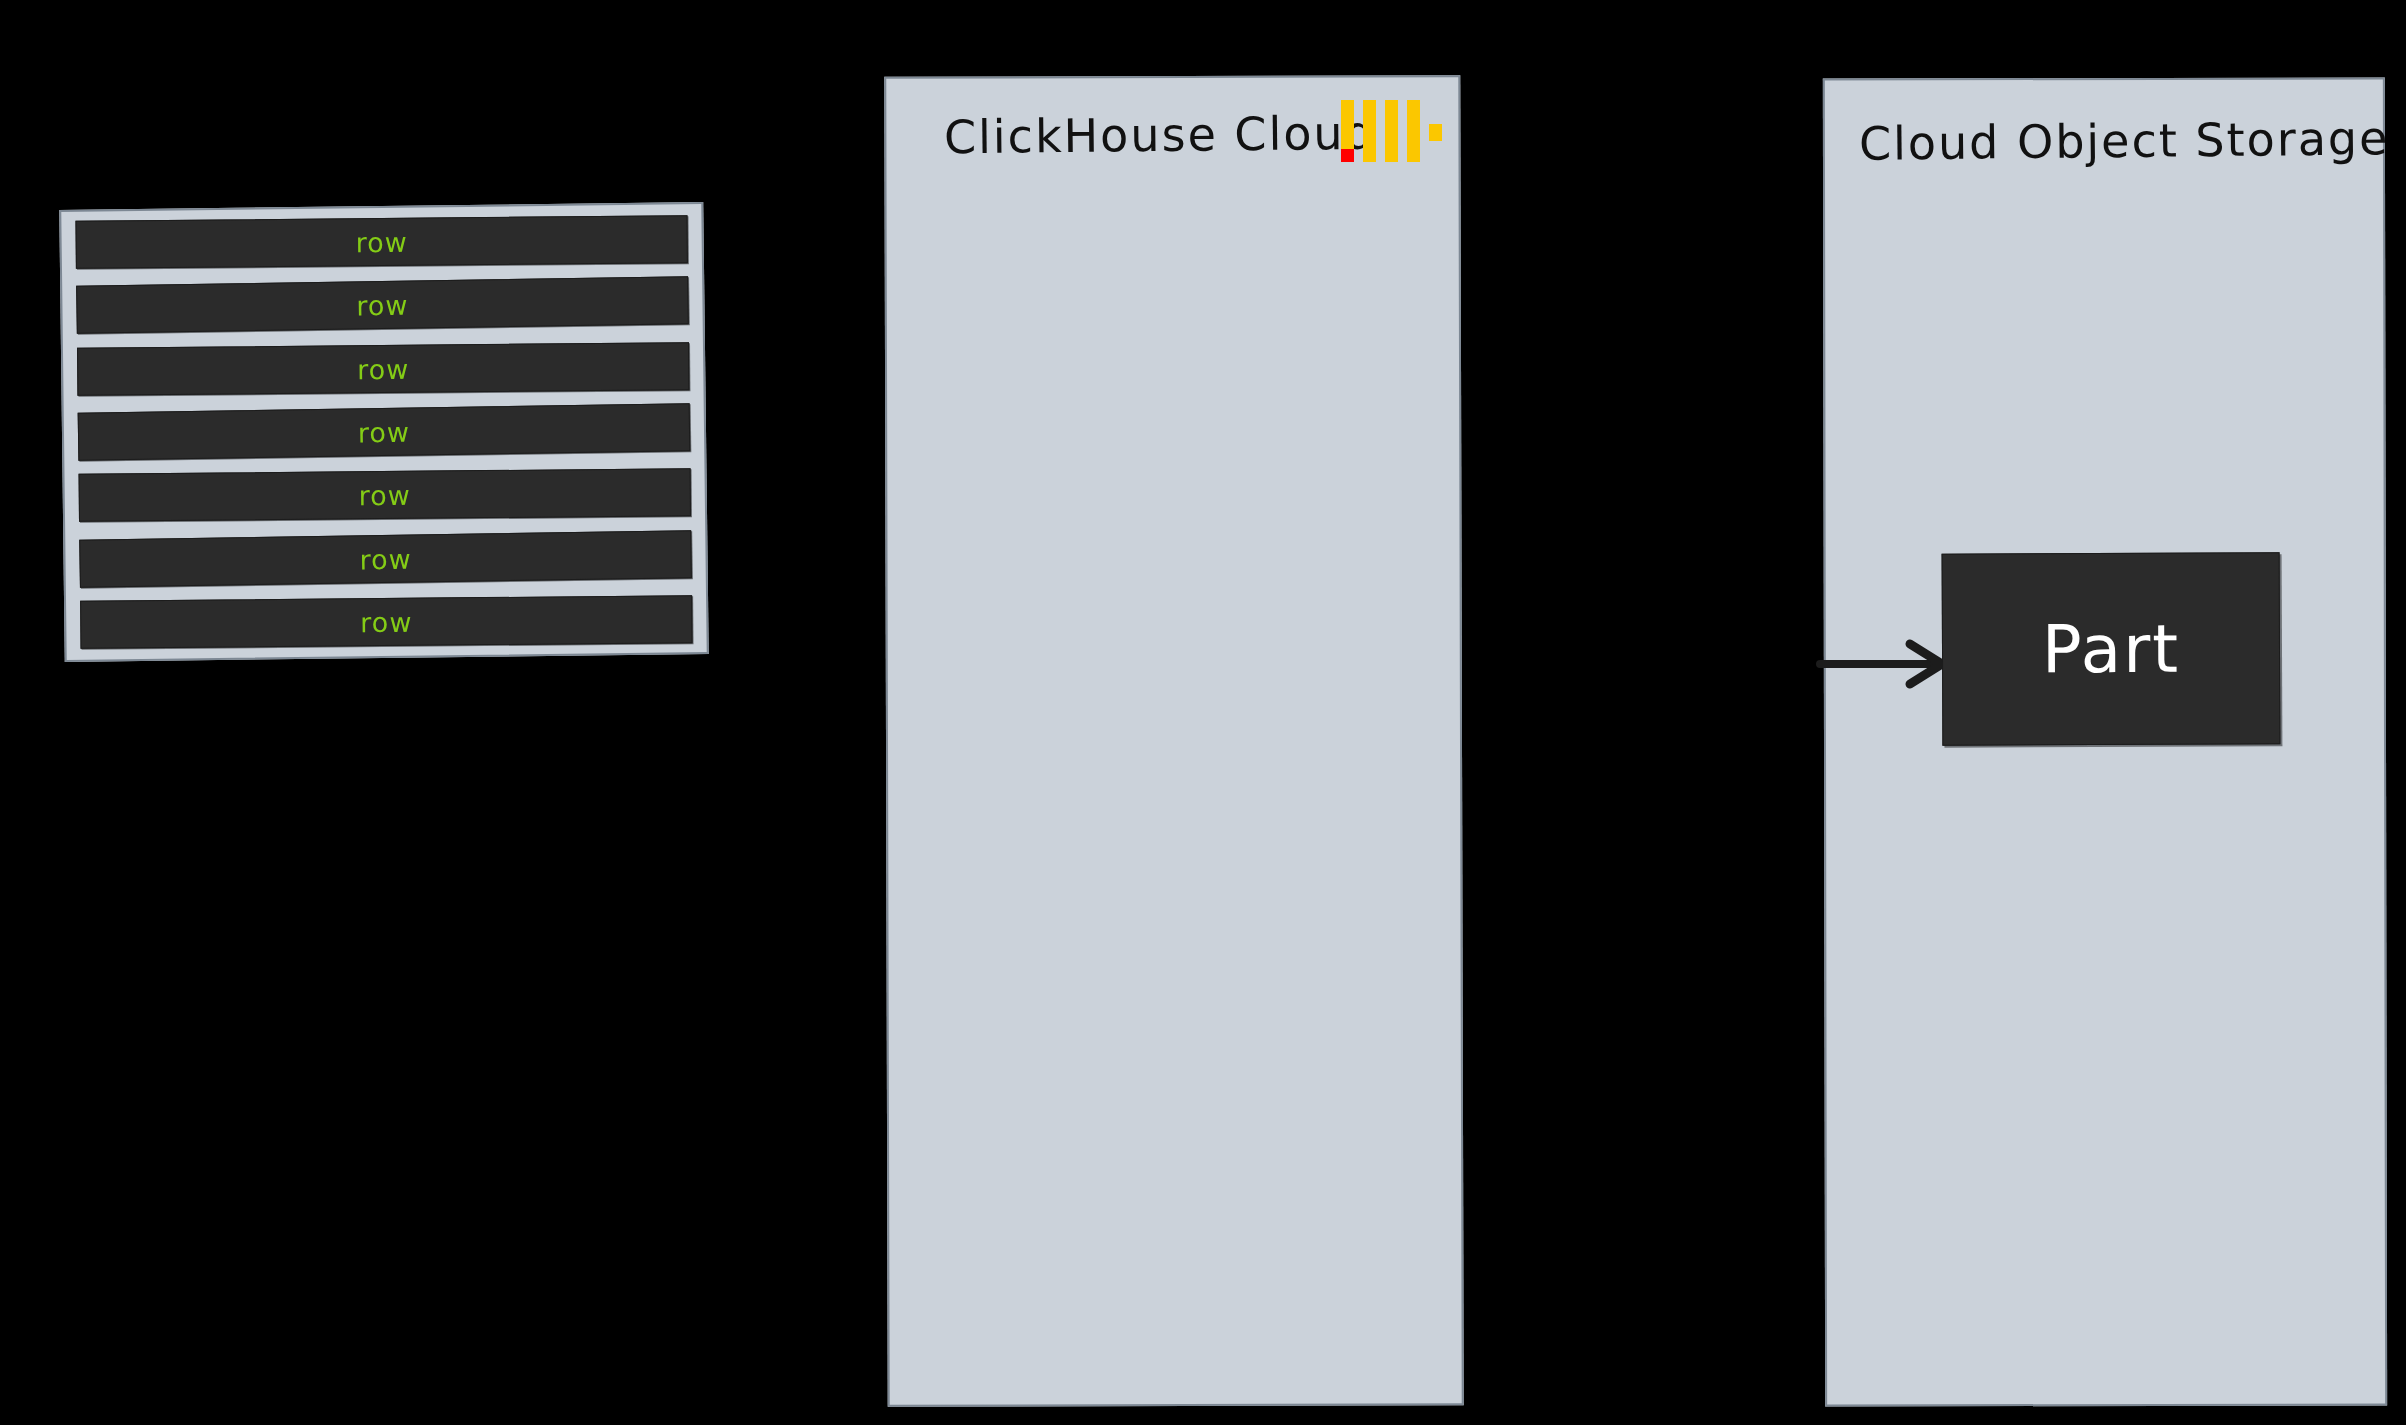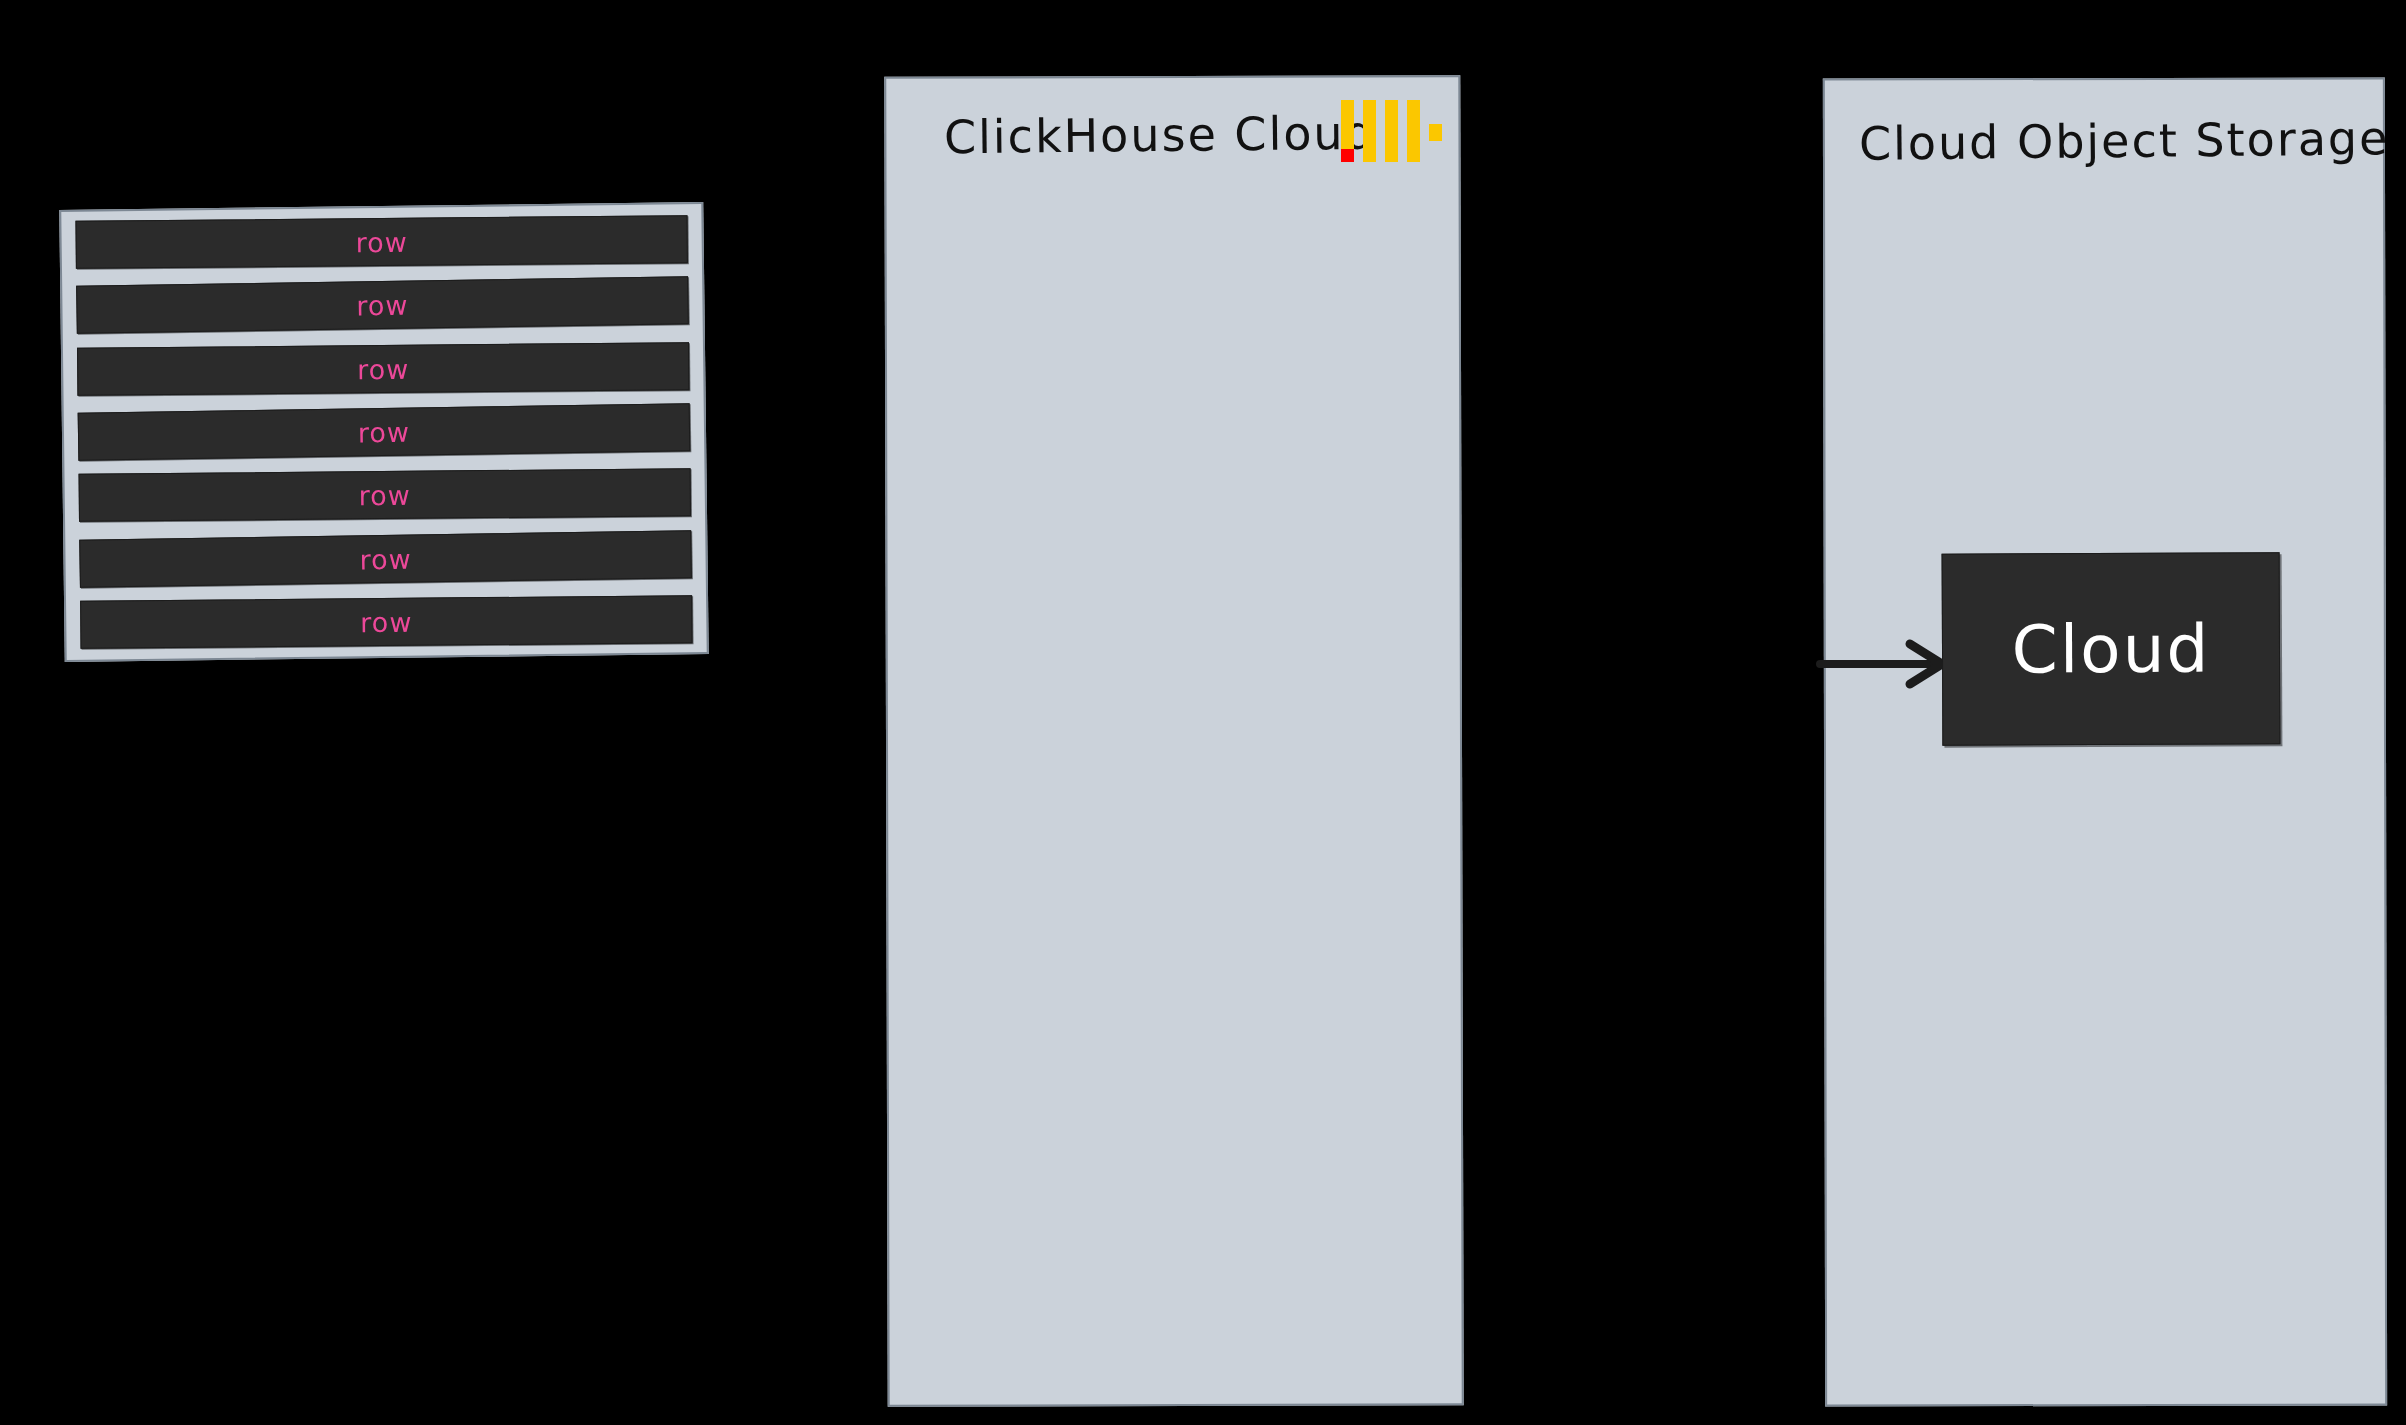--- a/index.html
+++ b/index.html
@@ -54,21 +54,21 @@
     border: 1px solid #1c1c1c;
     box-sizing: border-box;
     display: flex;
     align-items: center;
     justify-content: center;
     box-shadow: 1px 1px 0 rgba(0,0,0,0.5);
   }
   .row-box:nth-child(odd)  { transform: rotate(0.18deg); }
   .row-box:nth-child(even) { transform: rotate(-0.18deg); }
   .row-label {
-    color: #ec4899;
+    color: #84cc16;
     font-size: 27px;
     font-family: "DejaVu Sans", sans-serif;
     letter-spacing: 1px;
   }
 
   
   #clickhouse-panel {
     left: 886px;
     top: 76px;
     width: 576px;
@@ -203,14 +203,14 @@
 
 <div class="panel" id="storage-panel"></div>
 <div class="panel-title" id="storage-title">Cloud Object Storage</div>
 
 <svg id="ingest-arrow" viewBox="0 0 136 70" xmlns="http://www.w3.org/2000/svg">
   <line x1="2" y1="34" x2="118" y2="34" stroke="#1c1c1c" stroke-width="8" stroke-linecap="round"></line>
   <polyline points="92,14 124,34 92,54" fill="none" stroke="#1c1c1c" stroke-width="9" stroke-linecap="round" stroke-linejoin="round"></polyline>
 </svg>
 
 <div id="part-box">
-  <span id="part-label">Cloud</span>
+  <span id="part-label">Part</span>
 </div>
 
 </body></html>

